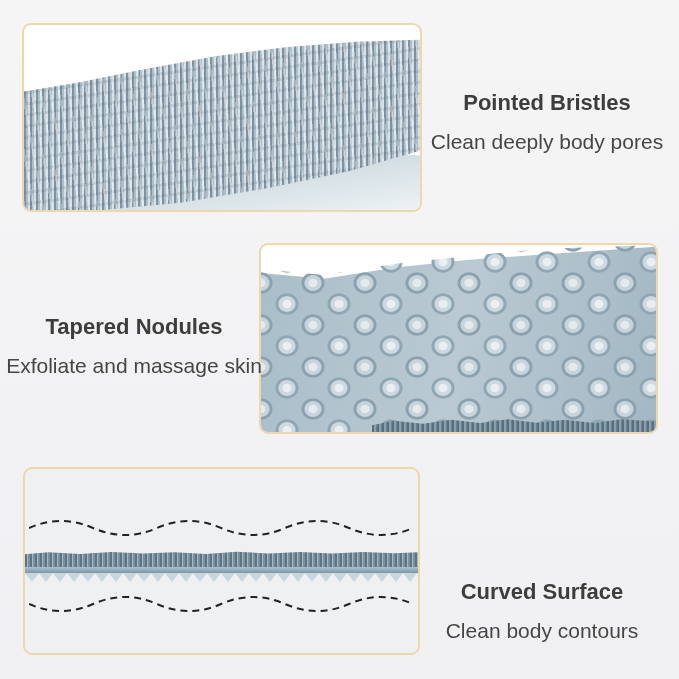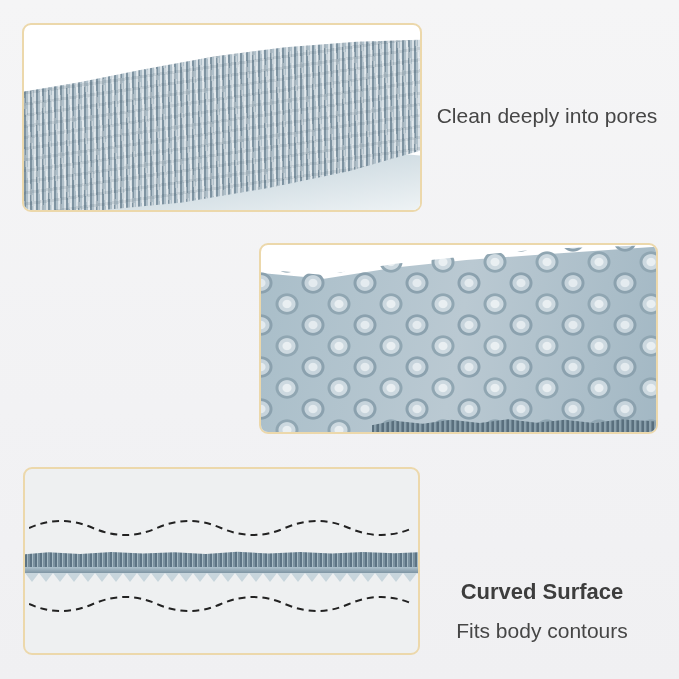--- a/index.html
+++ b/index.html
@@ -86,27 +86,32 @@
 </head>
 <body>
 
 <div class="canvas">
 
   <div class="panel panel-bristles">
     <div class="pad-edge"></div>
     <div class="bristle-field"></div>
   </div>
   <div class="caption caption-bristles">
-    <p>Clean deeply into pores</p>
+    <h3>Pointed Bristles</h3>
+    <p>Clean deeply body pores</p>
   </div>
 
   <div class="panel panel-nodules">
     <div class="nodule-pad"></div>
     <div class="nodule-dots"></div>
     <div class="nodule-fringe"></div>
+  </div>
+  <div class="caption caption-nodules">
+    <h3>Tapered Nodules</h3>
+    <p>Exfoliate and massage skin</p>
   </div>
 
   <div class="panel panel-profile">
     <svg class="wave wave-top" width="385" height="26" viewBox="0 0 385 26">
       <path d="M0 13 Q 32 -1 64 13 T 128 13 T 192 13 T 256 13 T 320 13 T 384 13" fill="none" stroke="#222222" stroke-width="2" stroke-dasharray="7 5"></path>
     </svg>
     <div class="profile-strip">
       <div class="profile-bristles"></div>
       <div class="profile-pad"></div>
       <svg class="zigzag-svg" width="393" height="10" viewBox="0 0 393 10">
@@ -117,16 +122,16 @@
         </defs>
         <rect width="393" height="10" fill="url(#zigzag)"></rect>
       </svg>
     </div>
     <svg class="wave wave-bottom" width="385" height="26" viewBox="0 0 385 26">
       <path d="M0 13 Q 32 27 64 13 T 128 13 T 192 13 T 256 13 T 320 13 T 384 13" fill="none" stroke="#222222" stroke-width="2" stroke-dasharray="7 5"></path>
     </svg>
   </div>
   <div class="caption caption-profile">
     <h3>Curved Surface</h3>
-    <p>Fits body contours</p>
+    <p>Clean body contours</p>
   </div>
 
 </div>
 
 </body></html>

